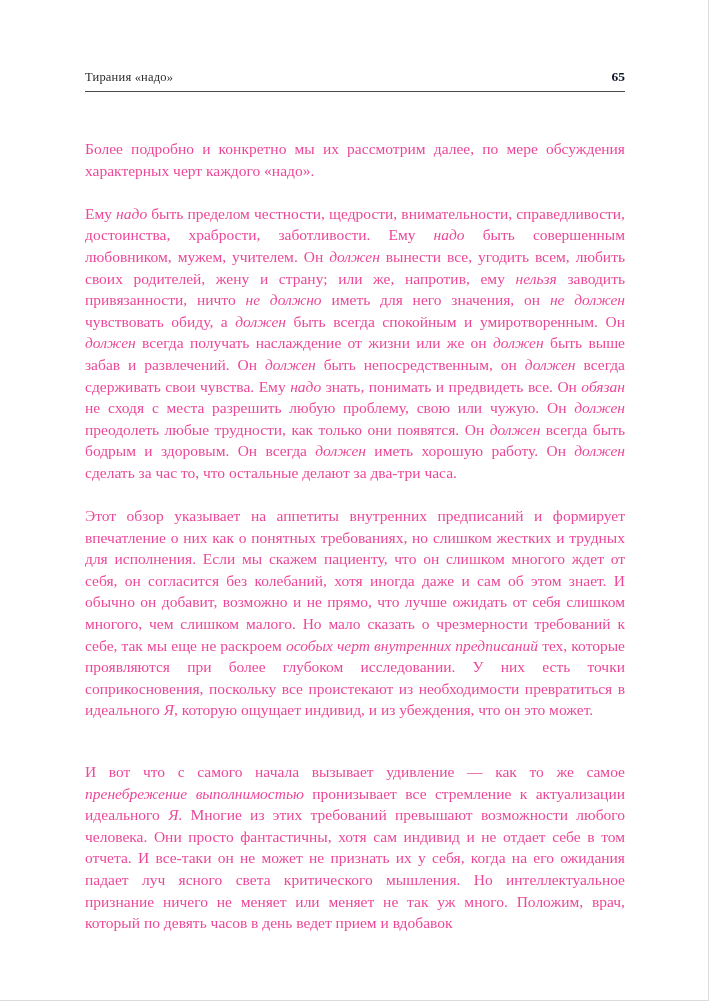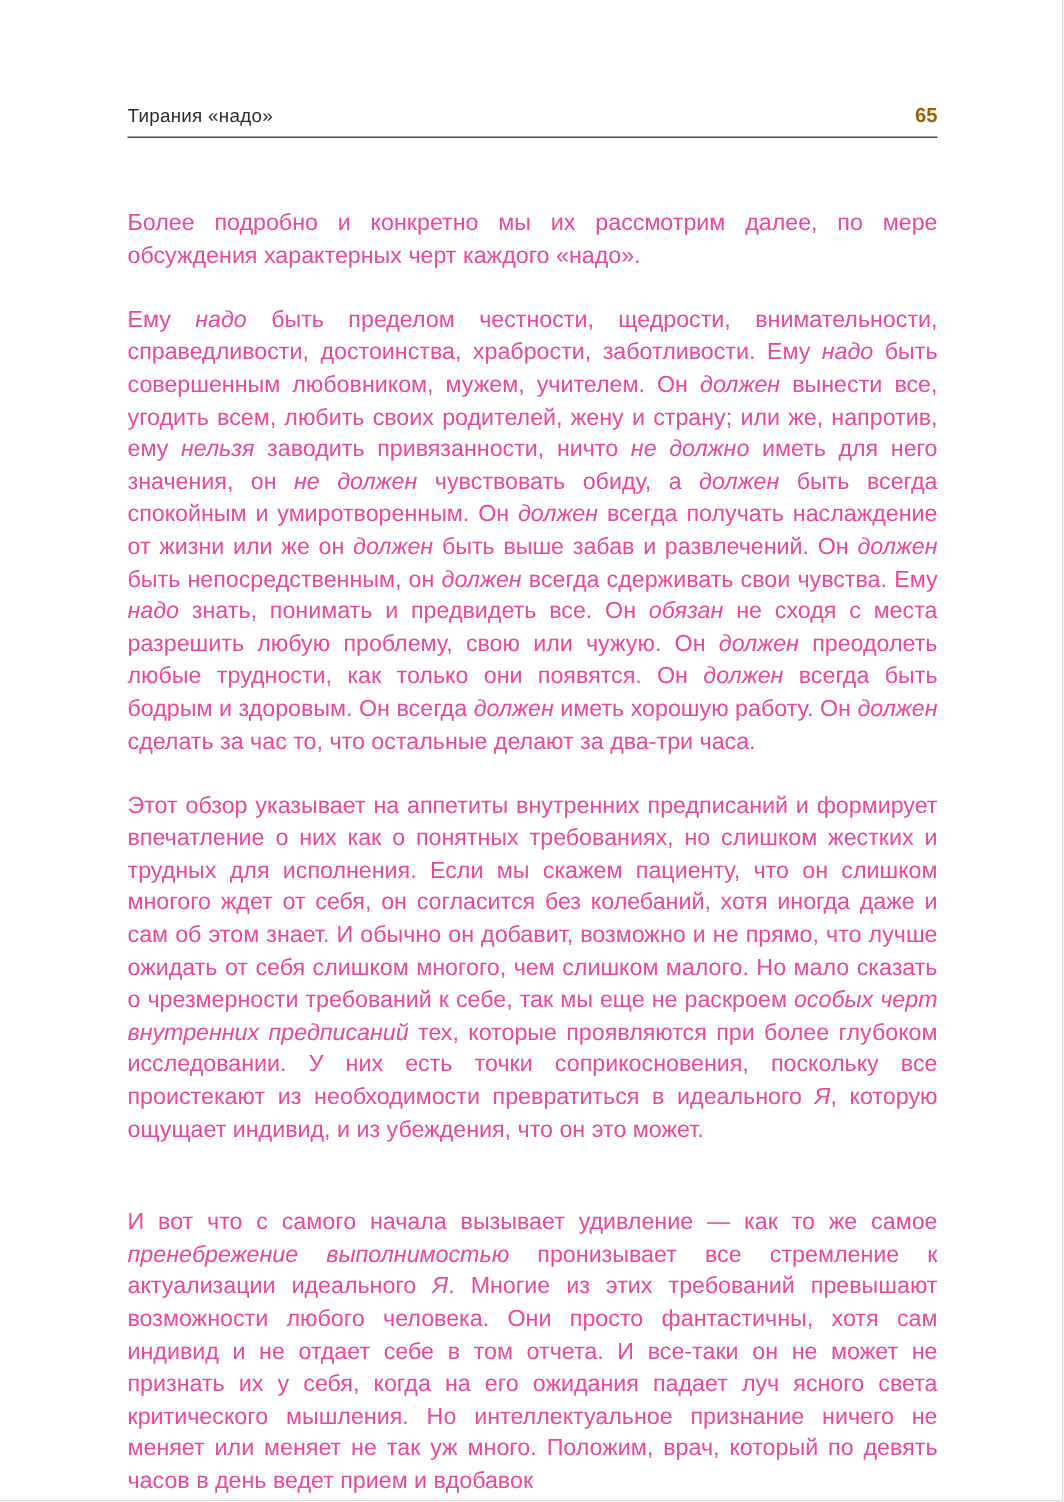--- a/index.html
+++ b/index.html
@@ -7,21 +7,21 @@
     padding: 0;
     background: #ffffff;
   }
   .page {
     position: relative;
     width: 709px;
     height: 1001px;
     background: #ffffff;
     box-sizing: border-box;
     box-shadow: inset -1px 0 0 #dcdcdc, inset 0 -1px 0 #dcdcdc;
-    font-family: Liberation Sans, sans-serif;
+    font-family: Liberation Serif, serif;
     color: #1b1b1b;
     overflow: hidden;
   }
   .page-header {
     position: absolute;
     left: 85px;
     width: 540px;
     top: 70px;
     display: flex;
     justify-content: space-between;
@@ -29,21 +29,21 @@
     font-size: 12.5px;
     line-height: 14px;
     color: #2c2c2c;
   }
   .running-title {
     letter-spacing: 0.2px;
   }
   .page-number {
     font-weight: bold;
     font-size: 13.5px;
-    color: #a16207;
+    color: #0f172a;
   }
   .header-rule {
     position: absolute;
     left: 85px;
     width: 540px;
     top: 91px;
     height: 0;
     border-top: 1.2px solid #4a4a4a;
   }
   .page-body {

